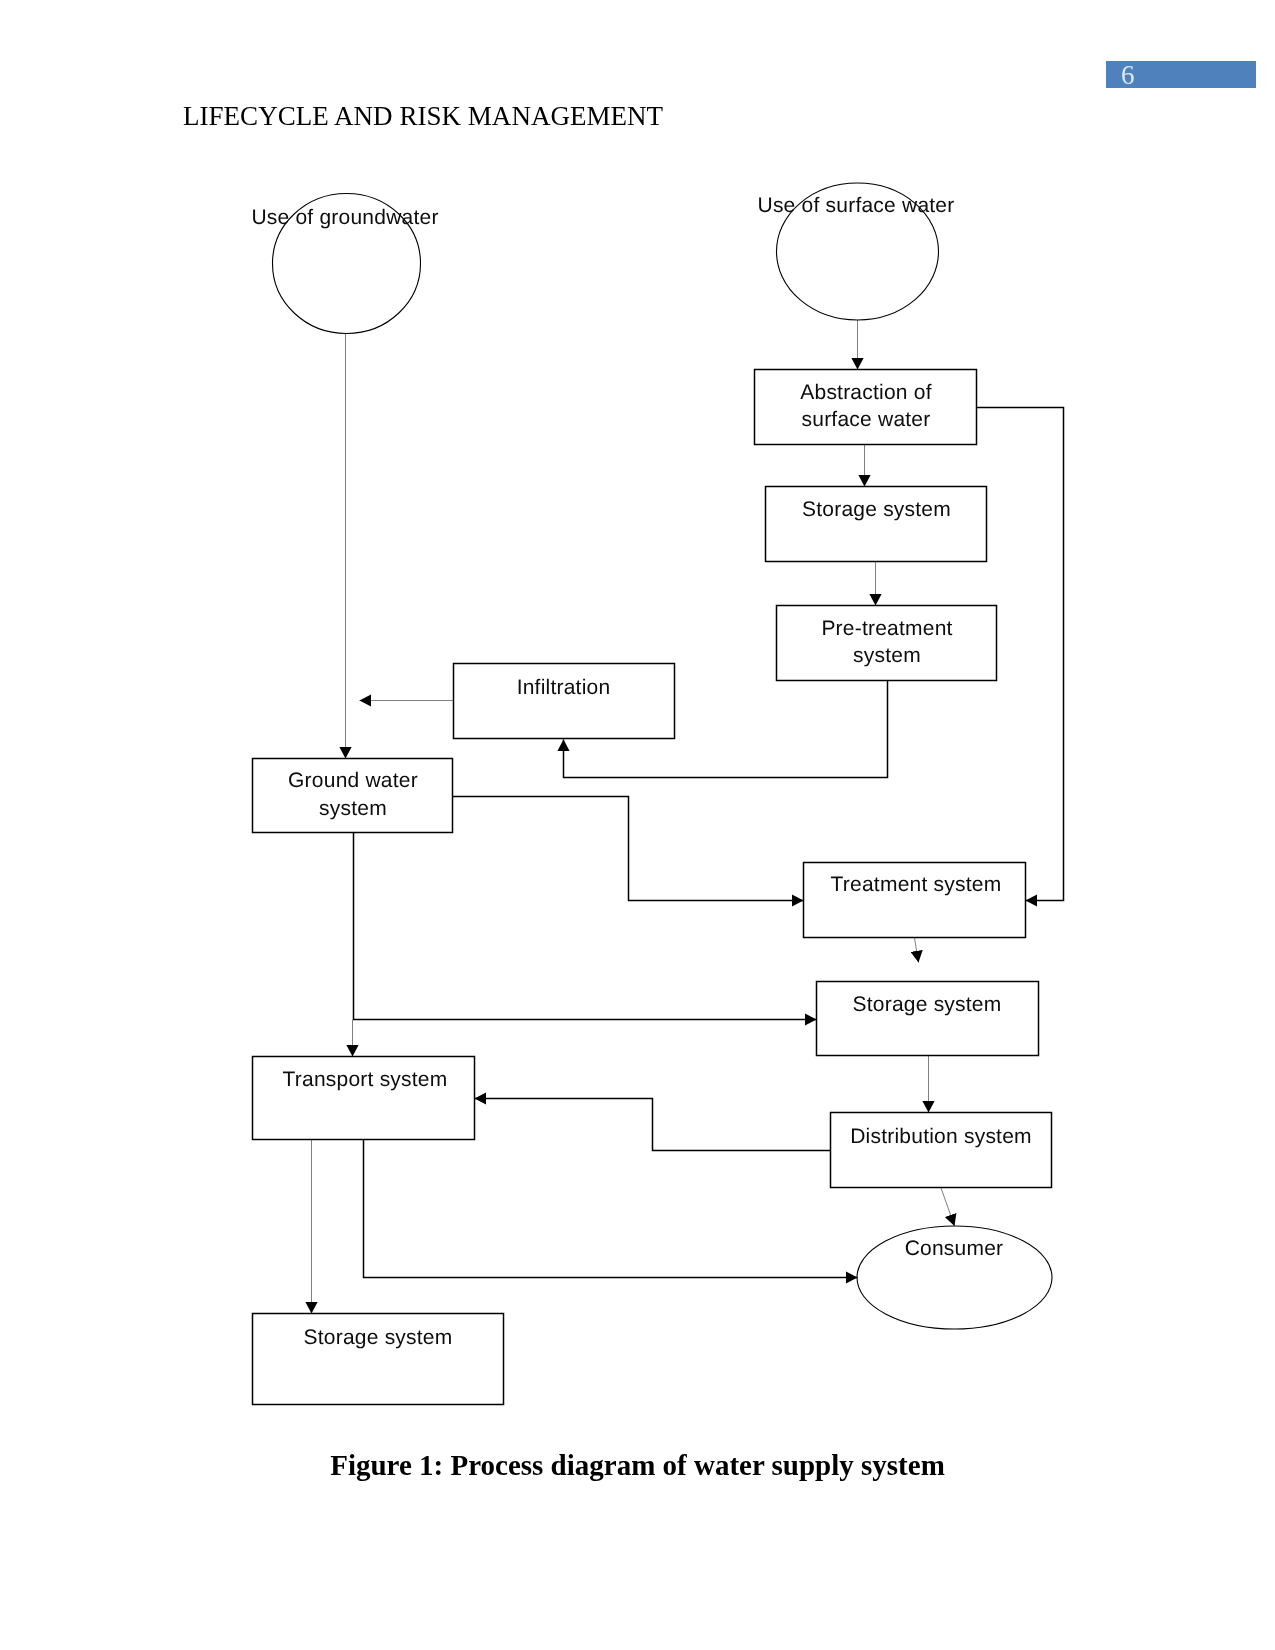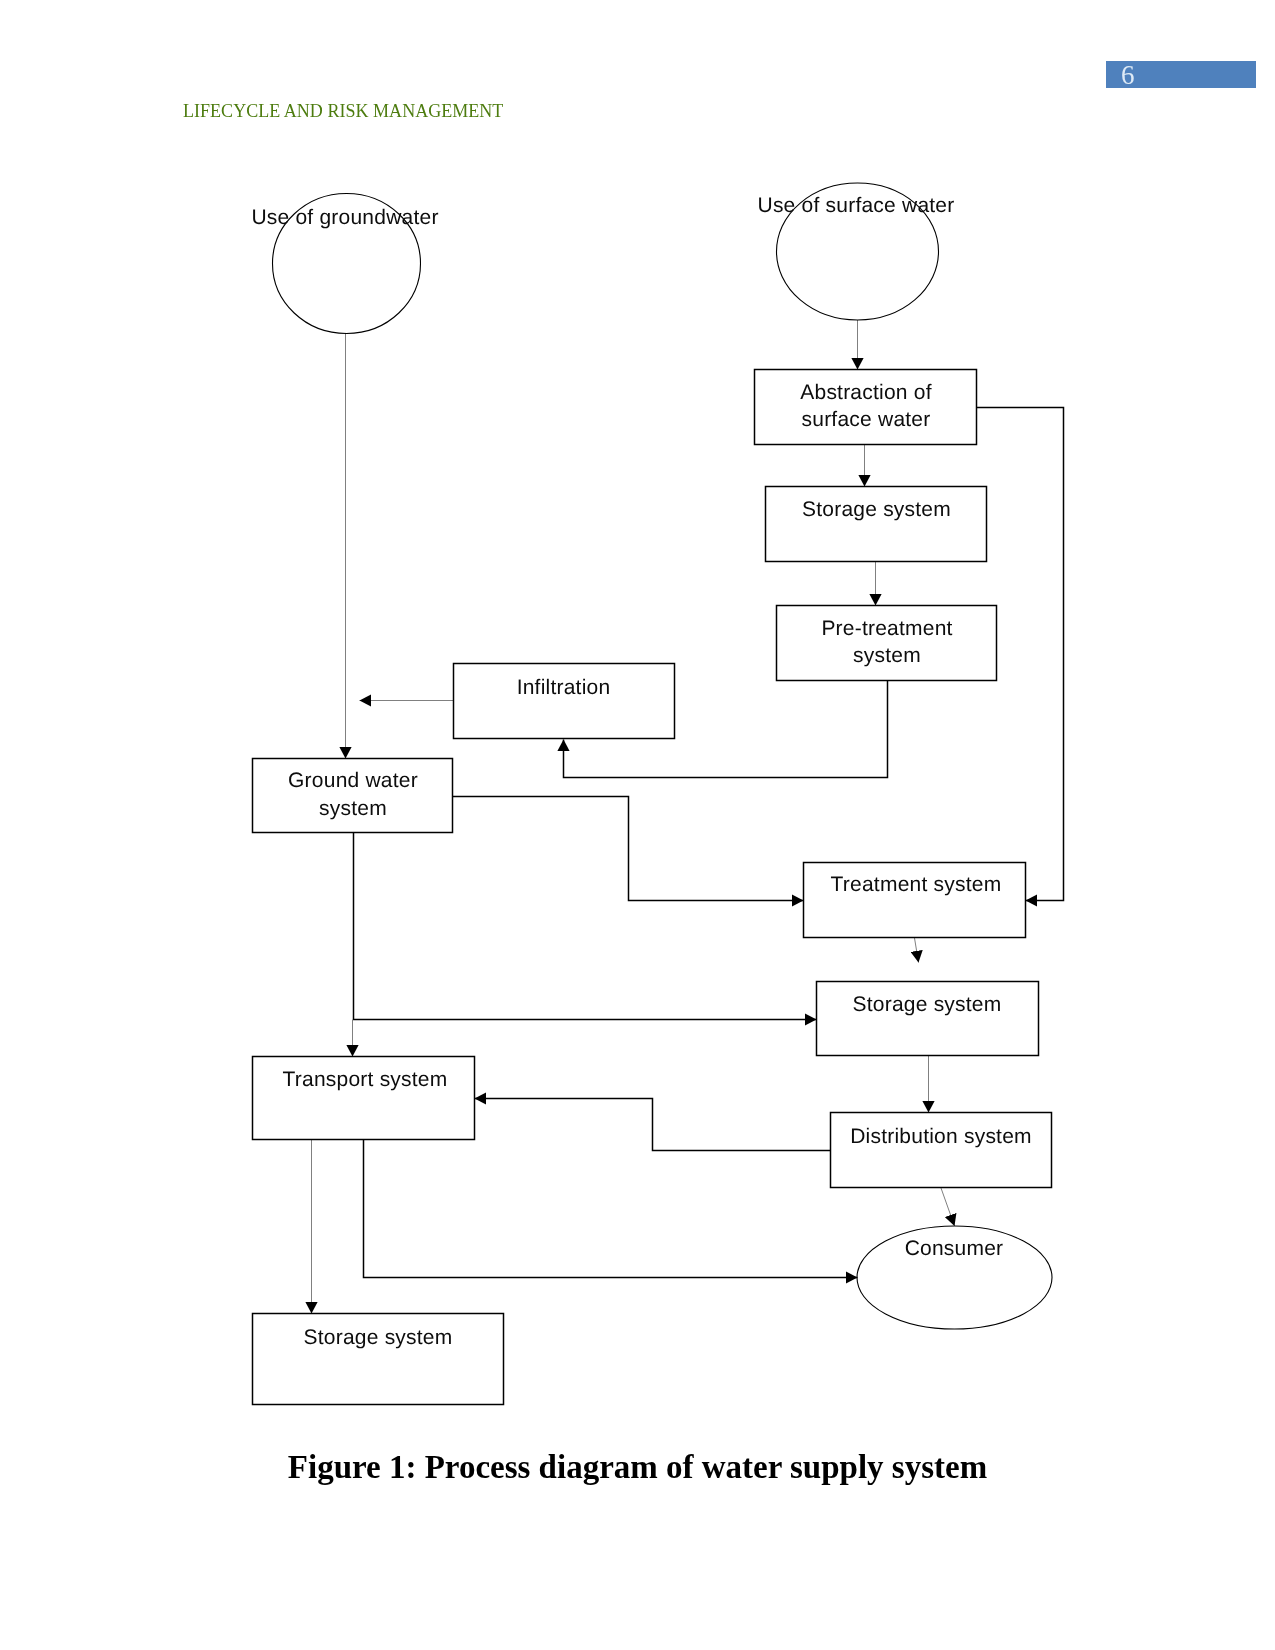--- a/index.html
+++ b/index.html
@@ -17,26 +17,26 @@
     position:absolute; left:1106px; top:61px; width:150px; height:27px;
     background:#4f81bd;
   }
   #page-number-badge .num {
     position:absolute; left:15px; top:1px;
     font-family:"Liberation Serif", serif; font-size:27px; color:#deeaf6;
     line-height:27px;
   }
   #doc-title {
     position:absolute; left:183px; top:101px;
-    font-family:"Liberation Serif", serif; font-size:18px; color:#4d7c0f;
+    font-family:"Liberation Serif", serif; font-size:27px; color:#000000;
     letter-spacing:0.03px; white-space:nowrap;
   }
   #figure-caption {
     position:absolute; left:0; top:1449px; width:1275px; text-align:center;
-    font-family:"Liberation Serif", serif; font-weight:bold; font-size:33px; color:#000;
+    font-family:"Liberation Serif", serif; font-weight:bold; font-size:29px; color:#000;
   }
 
   #diagram { position:absolute; left:0; top:0; width:1275px; height:1650px; }
   #diagram .shape { fill:none; stroke:#000000; stroke-width:1.5px; }
   #diagram ellipse.shape { stroke-width:1.1px; }
   #diagram .c-thin { fill:none; stroke:#808080; stroke-width:1px; marker-end:url(#arrow-thin); }
   #diagram .c-thick { fill:none; stroke:#000000; stroke-width:1.5px; marker-end:url(#arrow-thick); }
   #diagram .labels text {
     font-family:"Liberation Sans", sans-serif; font-size:21px; fill:#0d0d0d; letter-spacing:0.22px;
     text-rendering:geometricPrecision;

